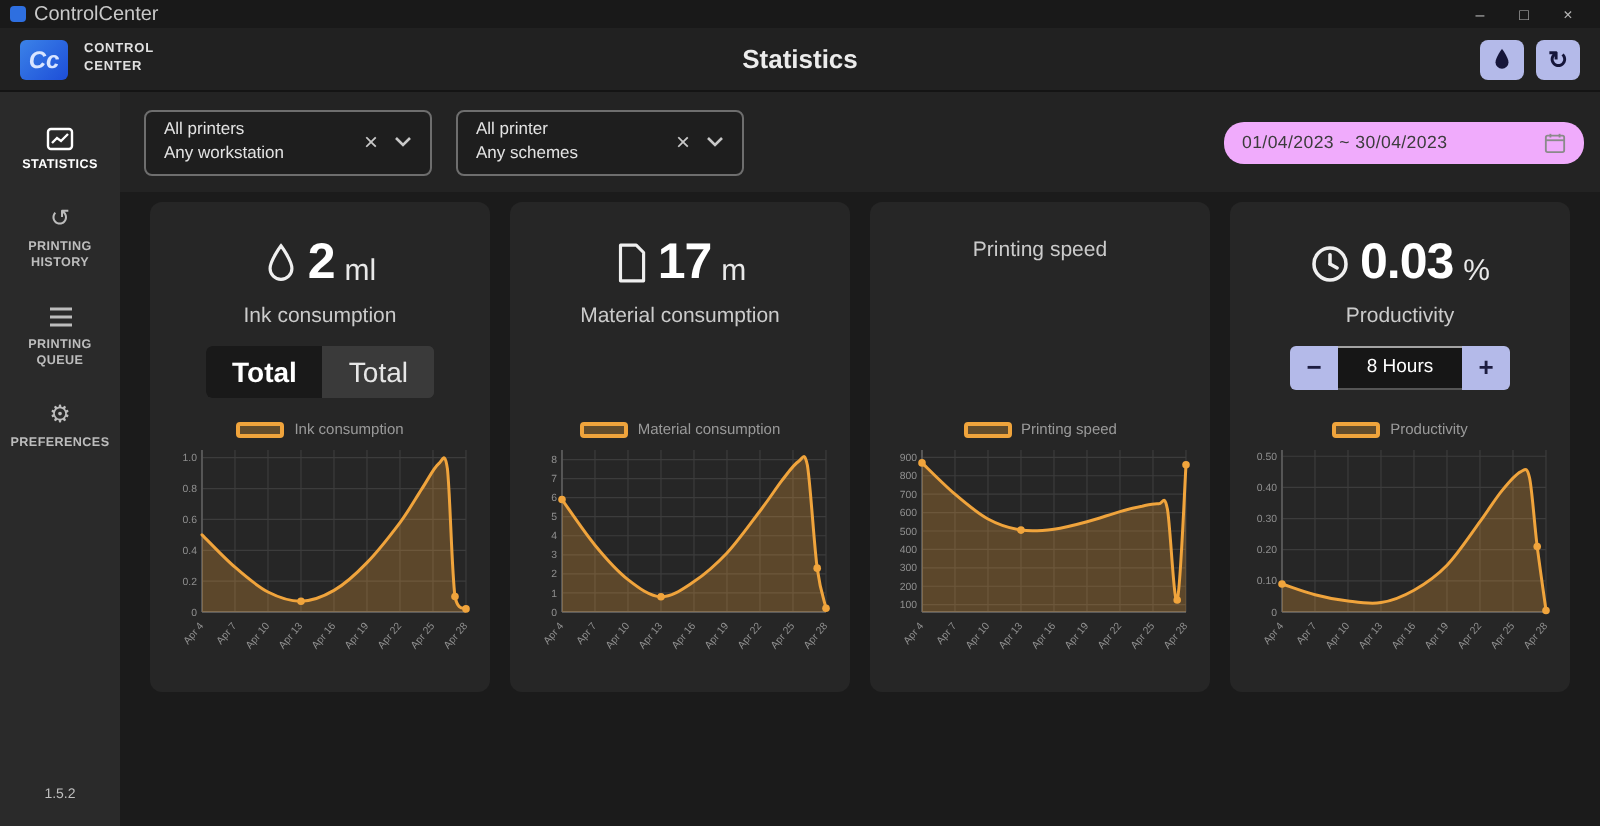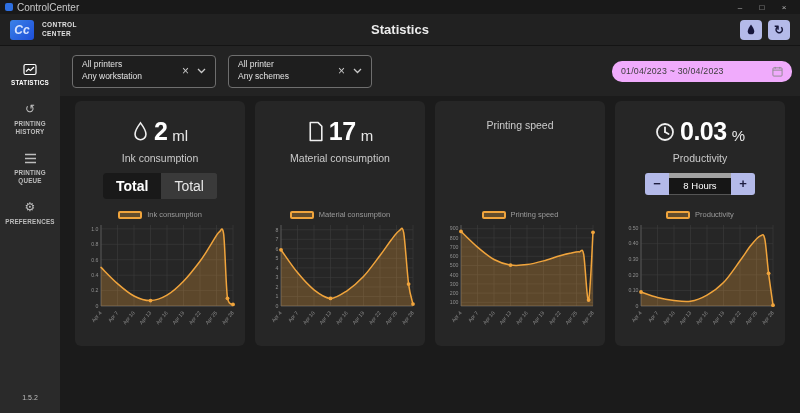--- a/index.html
+++ b/index.html
@@ -45,21 +45,21 @@
   .value-num{font-size:25px;font-weight:bold;color:#fff;letter-spacing:-.5px}
   .value-unit{font-size:15px;color:#e8e8e8;margin-top:7px}
   .card-label{margin-top:6px;font-size:10.5px;color:#cbcbcb;text-align:center;line-height:1.3;max-width:110px}
   .toggle{margin-top:7px;display:flex;background:#3a3a3a;border-radius:3px;overflow:hidden}
   .toggle-btn{padding:5px 13px;font-size:14px;color:#e6e6e6;background:#3a3a3a;cursor:pointer}
   .toggle-btn.active{background:#191919;color:#fff;font-weight:bold}
   .stepper{margin-top:7px;display:flex;align-items:center}
   .step-btn{width:24px;height:22px;background:#b4bae9;color:#1d1d40;font-size:13px;font-weight:bold;display:flex;align-items:center;justify-content:center;cursor:pointer}
   .step-btn.minus{border-radius:3px 0 0 3px}
   .step-btn.plus{border-radius:0 3px 3px 0}
-  .step-value{width:62px;height:22px;background:#161616;color:#fff;font-size:9.5px;display:flex;align-items:center;justify-content:center;border-top:5px solid #a3a3a3;border-bottom:1px solid #555}
+  .step-value{width:62px;height:22px;background:#161616;color:#fff;font-size:9.5px;display:flex;align-items:center;justify-content:center;border-top:1px solid #a3a3a3;border-bottom:1px solid #555}
   .legend{display:flex;align-items:center;margin:3px 0 0 0}
   .legend-box{width:24px;height:8px;border:2px solid #F0A43C;background:rgba(240,164,60,.3);border-radius:2px}
   .legend-label{margin-left:5px;font-size:7.5px;color:#9a9a9a}
   svg.chart{display:block;margin-top:1px}
 </style>
 </head>
 <body>
 
 <div class="titlebar">
   <div class="app-ico"></div>

